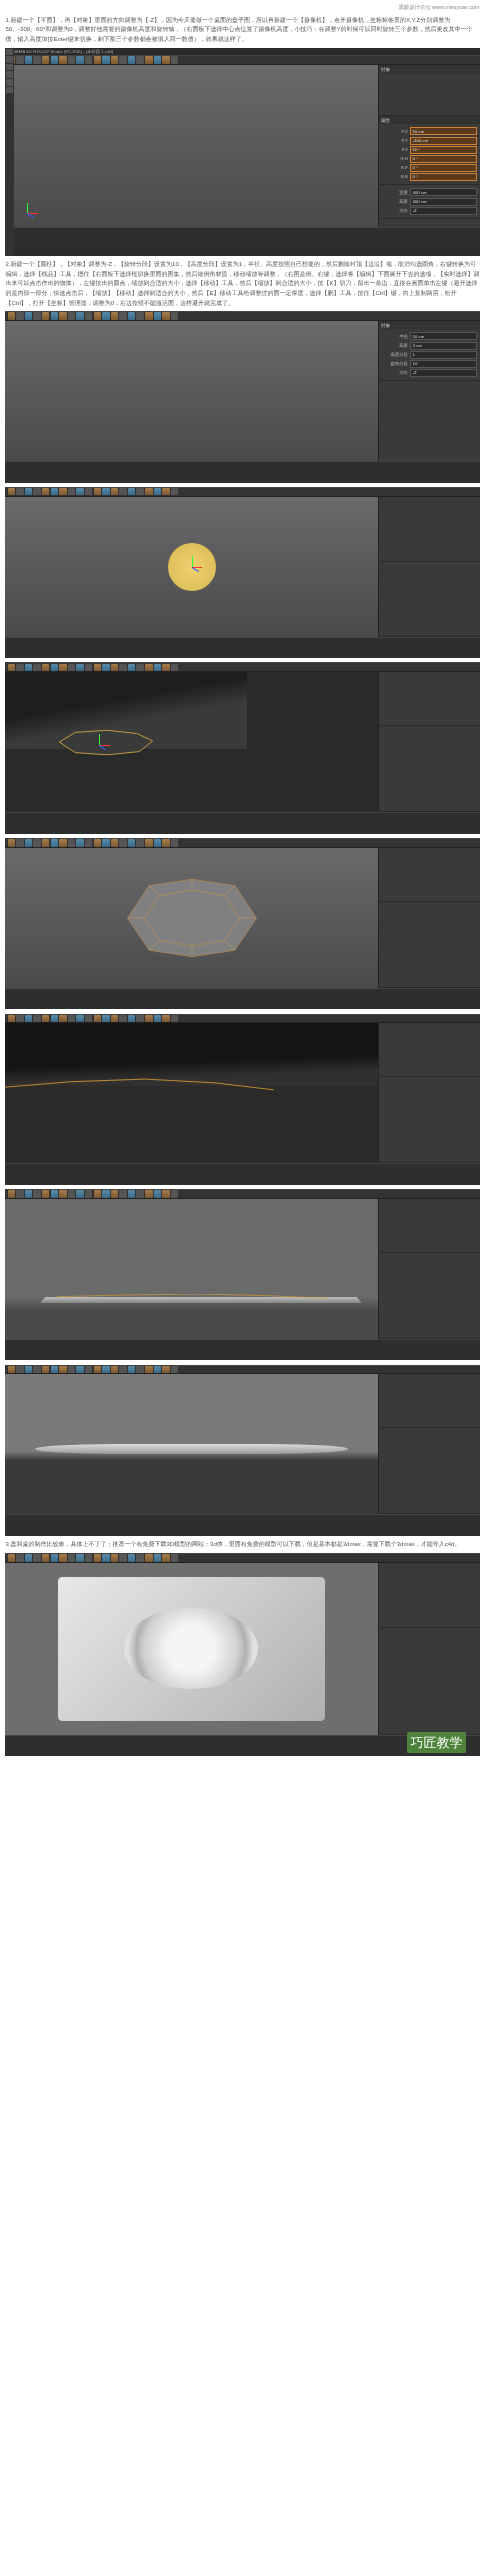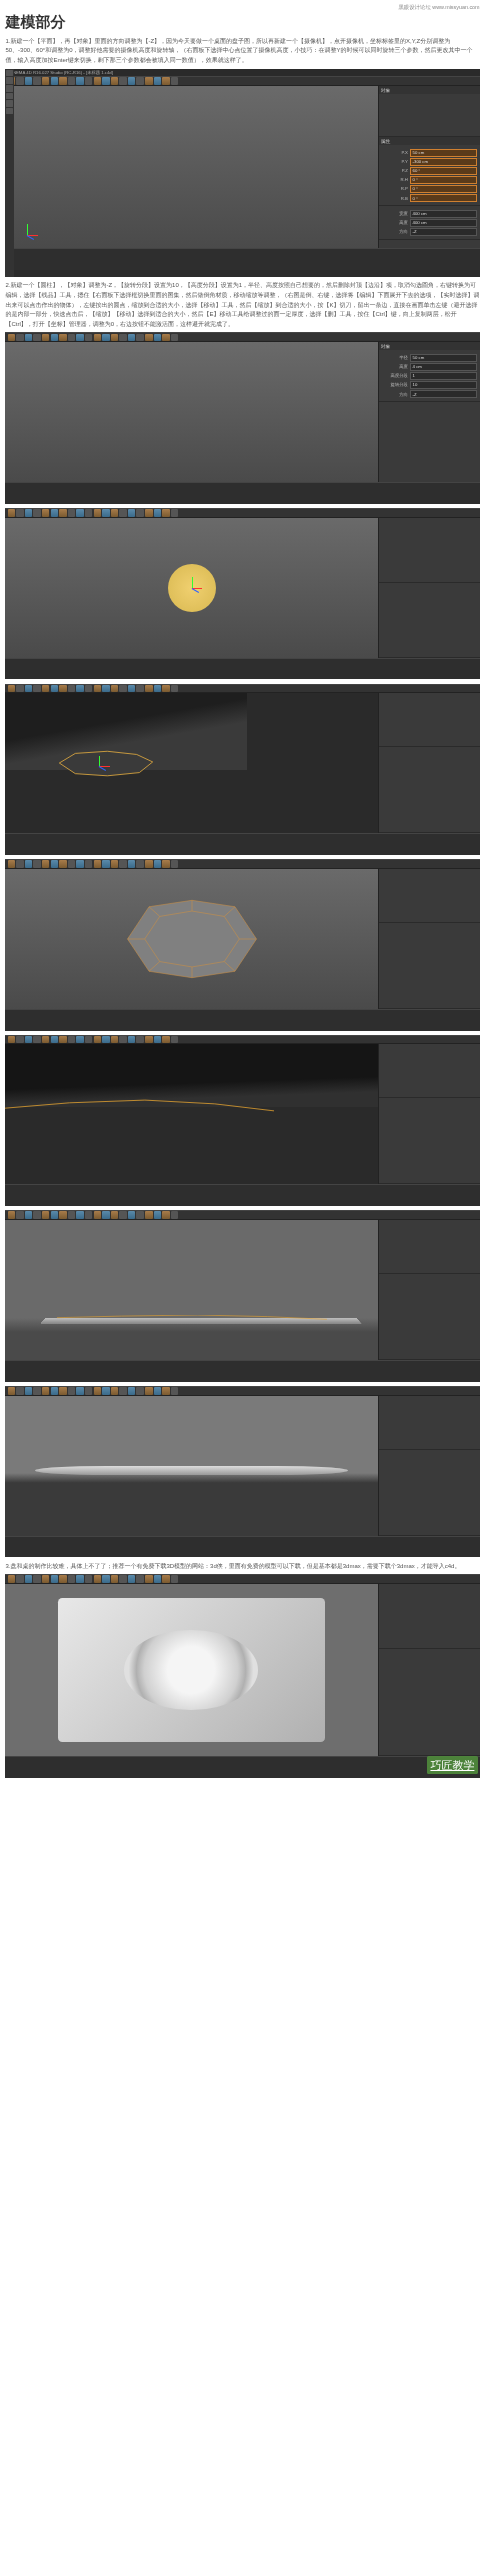--- a/index.html
+++ b/index.html
@@ -27,34 +27,33 @@
   .prop-val.hl { background: #5a3a1a; border-color: #d08030; }
   .bottom-bar { height: 21.6px; background: #333; border-top: 0.5px solid #444; display: flex; }
   .timeline { flex: 1; background: #2e2e2e; }
   .status { height: 7.5px; background: #2a2a2a; font-size: 4.3px; color: #888; padding: 0 3.2px; display: flex; align-items: center; }
   .disc { position: absolute; border-radius: 50%; }
   .yellow-disc { background: radial-gradient(circle, #f0d070, #d8b850); }
   .axis-widget { position: absolute; width: 16px; height: 16px; }
   .axis-widget .x { position: absolute; width: 10.8px; height: 0.5px; background: #ff3030; top: 8px; left: 8px; }
   .axis-widget .y { position: absolute; height: 10.8px; width: 0.5px; background: #30ff30; left: 8px; top: -2.7px; }
   .axis-widget .z { position: absolute; width: 8px; height: 0.5px; background: #3060ff; top: 8px; left: 8px; transform: rotate(30deg); transform-origin: left; }
-  .page-watermark { position: absolute; right: 2px; bottom: 3.2px; font-size: 11px; padding: 1.6px 3.2px; border-radius: 1.6px; text-decoration: underline; }
+  .page-watermark { position: absolute; right: 14px; bottom: 3.2px; font-size: 13px; padding: 1.6px 3.2px; border-radius: 1.6px; }
   .watermark-green { background: rgba(80,140,60,0.9); color: #fff; }
   .cloth { position: absolute; background: linear-gradient(135deg, #e8e8e8, #b0b0b0); border-radius: 4.3px; }
   .plate { position: absolute; background: radial-gradient(circle, #f5f5f5 30%, #d0d0d0 60%, #b0b0b0 70%, #e0e0e0 80%); border-radius: 50%; }
   svg.octagon { position: absolute; }
   .left-tools { position: absolute; left: 0; top: 0; bottom: 0; width: 8.6px; background: #333; display: flex; flex-direction: column; gap: 1.1px; padding: 1.1px; }
   .lt-icon { width: 6.5px; height: 6.5px; background: #555; border-radius: 0.5px; }
 </style>
 </head>
 <body>
 
 <div class="page">
   <div class="watermark-top">黑眼设计论坛  www.missyuan.com</div>
-  <h1 class="title">建模部分</h1>
 
   <div class="step-text">1.新建一个【平面】，再【对象】里面的方向调整为【-Z】，因为今天要做一个桌面的盘子图，所以再新建一个【摄像机】，点开摄像机，坐标标签里的X,Y,Z分别调整为50、-300、60°和调整为0，调整好他需要的摄像机高度和旋转轴，（右面板下选择中心点位置了摄像机高度，小技巧：在调整Y的时候可以同时旋转三个参数，然后更改其中一个值，输入高度加按Enter键来切换，剩下那三个参数都会被填入同一数值），效果就这样了。</div>
 
   <div class="screenshot">
     <div class="titlebar">CINEMA 4D R16.027 Studio (RC-R16) - [未标题 1.c4d]</div>
     <div class="toolbar">
       <div class="tool-icon"></div>
         <div class="tool-icon"></div>
         <div class="tool-icon"></div>
         <div class="tool-icon"></div>

